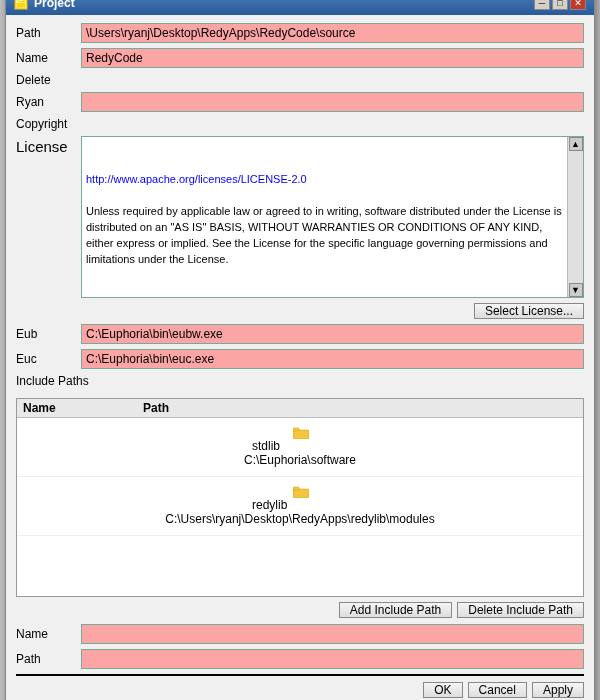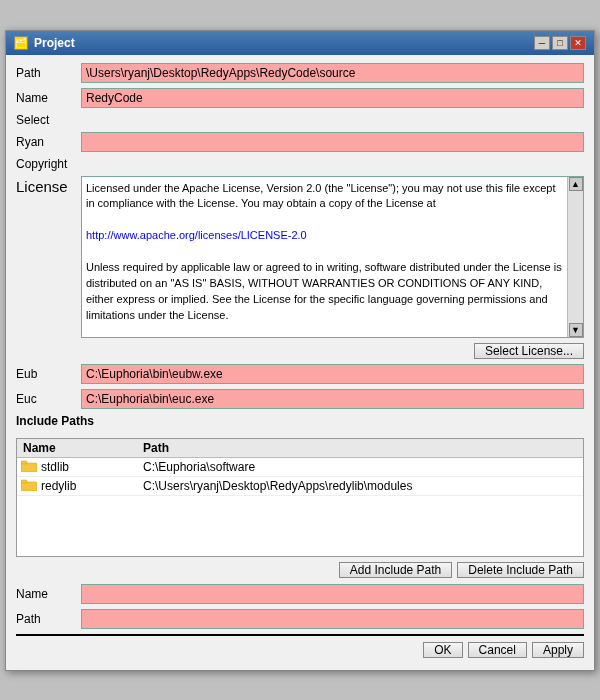--- a/index.html
+++ b/index.html
@@ -112,23 +112,24 @@
     .include-paths-header {
       display: flex;
       background: #e8e8e8;
       border-bottom: 1px solid #bbb;
       padding: 2px 0;
     }
     .col-name { width: 120px; padding: 0 6px; font-size: 12px; font-weight: bold; }
     .col-path { flex: 1; padding: 0 6px; font-size: 12px; font-weight: bold; }
     .include-path-row {
       display: flex;
-      align-items: flex-start;
-      padding: 2px 0;
+      align-items: center;
+      padding: 9px 0;
       border-bottom: 1px solid #eee;
+      flex-direction: column;
     }
     .include-path-row:last-child { border-bottom: none; }
     .folder-icon {
       width: 16px;
       height: 12px;
       margin-left: 4px;
       margin-right: 2px;
       flex-shrink: 0;
     }
     .path-name { width: 100px; font-size: 12px; padding: 0 2px; }
@@ -192,37 +193,36 @@
       <span class="form-label">Path</span>
       <input class="form-input" type="text" value="\Users\ryanj\Desktop\RedyApps\RedyCode\source" style="">
     </div>
 
     <div class="form-row">
       <span class="form-label">Name</span>
       <input class="form-input" type="text" value="RedyCode" style="">
     </div>
 
     <div class="form-row">
-      <span class="form-label">Select</span>
+      <span class="form-label">Delete</span>
     </div>
 
     <div class="form-row">
       <span class="form-label">Ryan</span>
       <input class="form-input" type="text" value="" style="">
     </div>
 
     <div class="form-row">
       <span class="form-label">Copyright</span>
     </div>
 
     <div class="license-area">
       <span class="license-label">License</span>
       <div class="license-wrapper">
         <div class="license-text-inner">
-          <span>Licensed under the Apache License, Version 2.0 (the "License"); you may not use this file except in compliance with the License. You may obtain a copy of the License at</span>
           <br><br>
           <span class="link-text">    http://www.apache.org/licenses/LICENSE-2.0</span>
           <br><br>
           <span>Unless required by applicable law or agreed to in writing, software distributed under the License is distributed on an "AS IS" BASIS, WITHOUT WARRANTIES OR CONDITIONS OF ANY KIND, either express or implied. See the License for the specific language governing permissions and limitations under the License.</span>
         </div>
         <div class="scrollbar-stub">
           <div style="width:14px;height:14px;background:#ccc;border:1px solid #888;font-size:9px;display:flex;align-items:center;justify-content:center;">▲</div>
           <div style="flex:1;"></div>
           <div style="width:14px;height:14px;background:#ccc;border:1px solid #888;font-size:9px;display:flex;align-items:center;justify-content:center;">▼</div>
         </div>
@@ -237,21 +237,21 @@
       <span class="form-label">Eub</span>
       <input class="form-input" type="text" value="C:\Euphoria\bin\eubw.exe" style="">
     </div>
 
     <div class="form-row">
       <span class="form-label">Euc</span>
       <input class="form-input" type="text" value="C:\Euphoria\bin\euc.exe" style="">
     </div>
 
     <div style="margin-bottom:5px;">
-      <div style="font-size:12px;font-weight:bold;margin-bottom:10px;">Include Paths</div>
+      <div style="font-size:12px;font-weight:normal;margin-bottom:10px;">Include Paths</div>
       <div class="include-paths-section">
         <div class="include-paths-header">
           <div class="col-name">Name</div>
           <div class="col-path">Path</div>
         </div>
 
         <div class="include-path-row">
           <svg class="folder-icon" viewBox="0 0 16 12" xmlns="http://www.w3.org/2000/svg">
             <rect x="0" y="3" width="16" height="9" rx="1" fill="#f5c542" stroke="#c8a000" stroke-width="0.5"></rect>
             <rect x="0" y="1" width="6" height="3" rx="1" fill="#f5c542" stroke="#c8a000" stroke-width="0.5"></rect>

